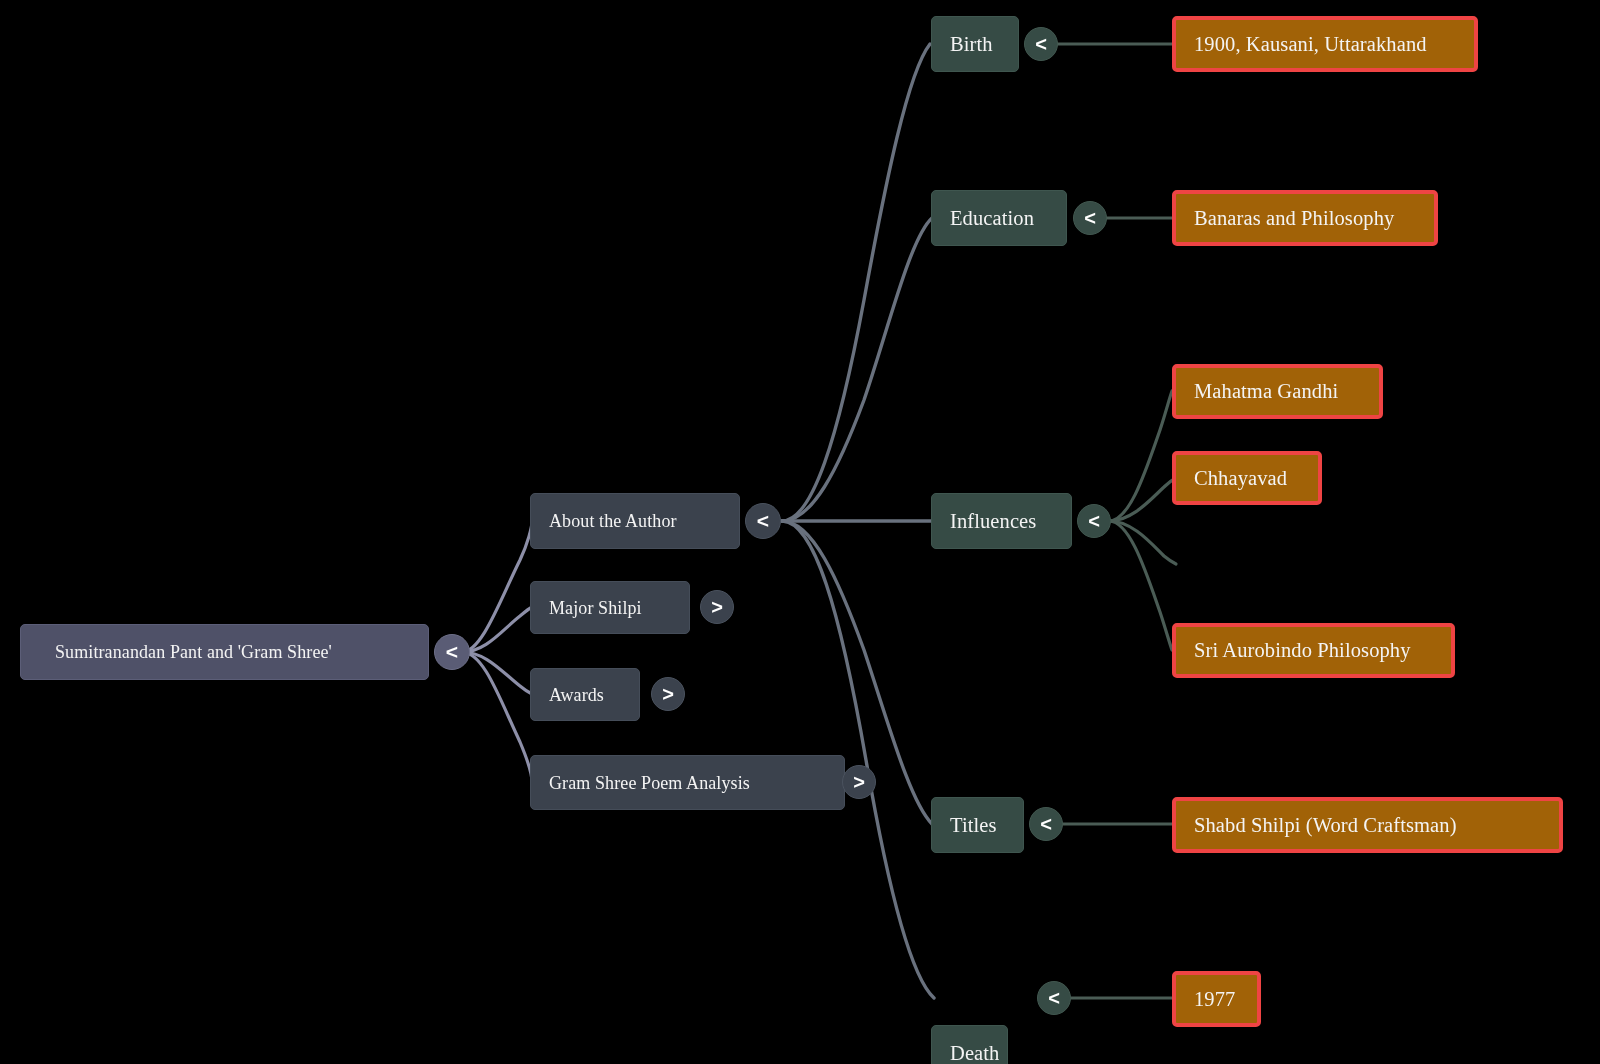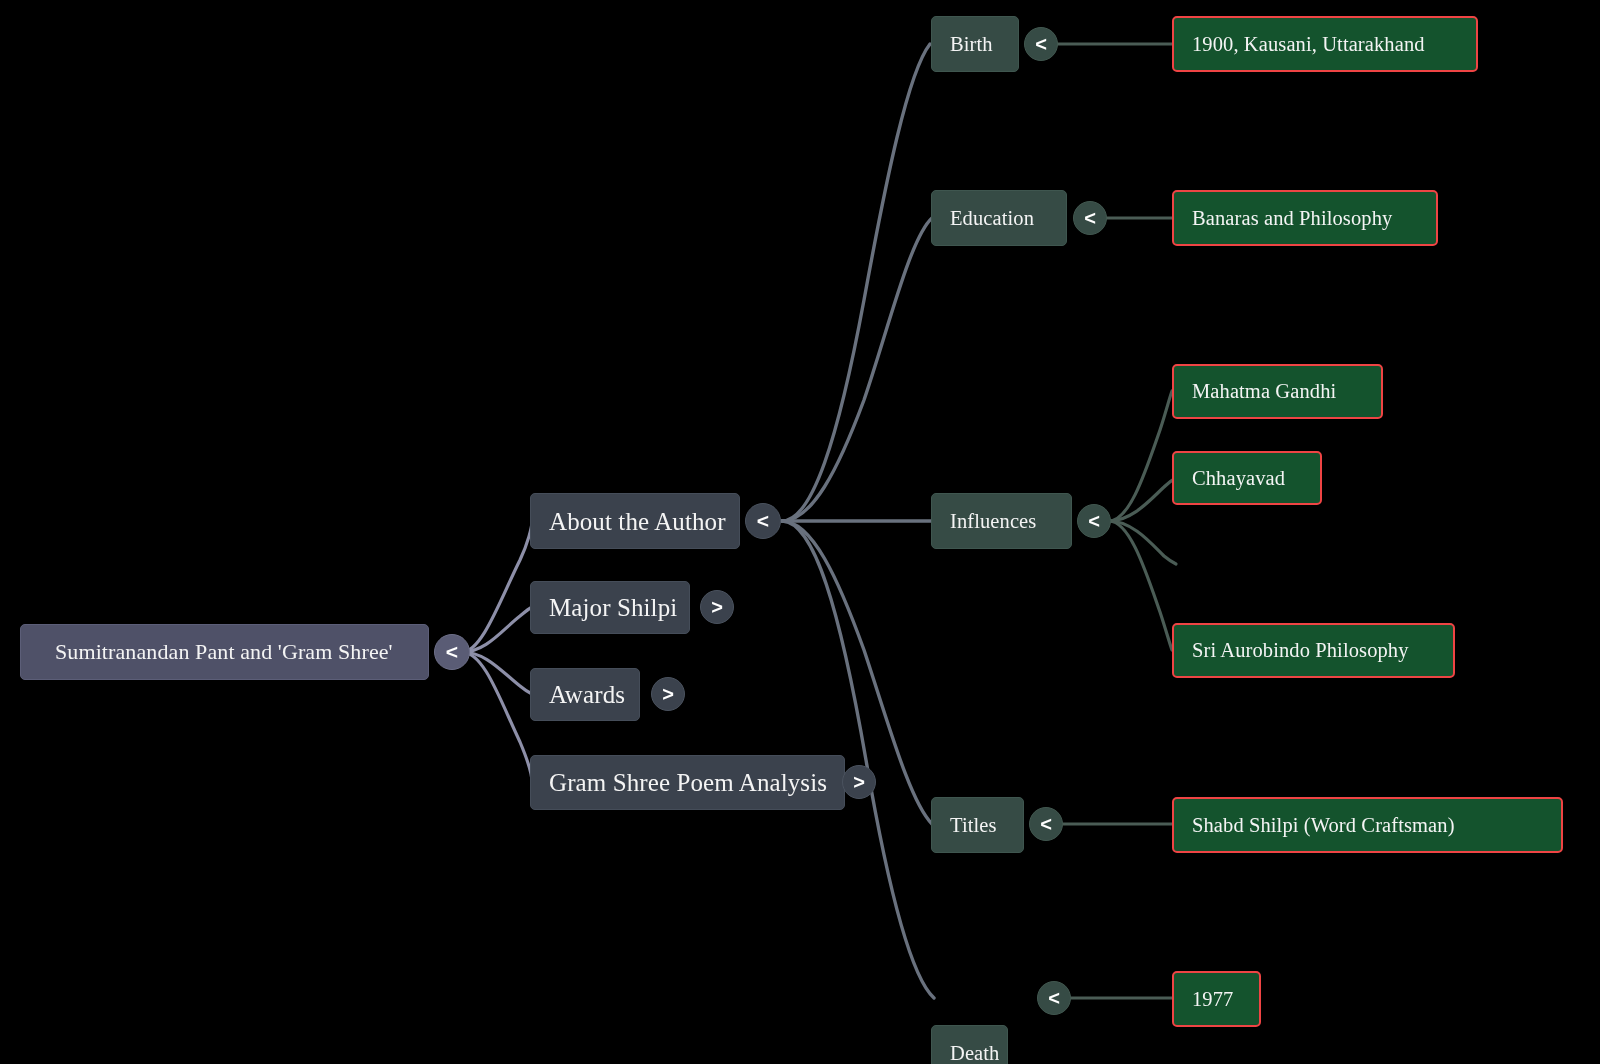--- a/index.html
+++ b/index.html
@@ -42,39 +42,39 @@
   }
   .node-label {
     display: block;
     line-height: 1;
   }
 
   
   .lvl0 {
     background: #4f5168;
     border: 1px solid #5c5e78;
-    font-size: 22px;
+    font-size: 18px;
     padding-left: 34px;
   }
   
   .lvl1 {
     background: #3b424d;
     border: 1px solid #454d59;
-    font-size: 25px;
+    font-size: 18px;
   }
   
   .lvl2 {
     background: #364b45;
     border: 1px solid #3f564f;
     font-size: 20.5px;
   }
   
   .lvl3 {
-    background: #14532d;
-    border: 2px solid #ef4444;
+    background: #a16207;
+    border: 4px solid #ef4444;
     font-size: 20.5px;
   }
 
   
   .toggle {
     position: absolute;
     box-sizing: border-box;
     border-radius: 50%;
     display: flex;
     align-items: center;

